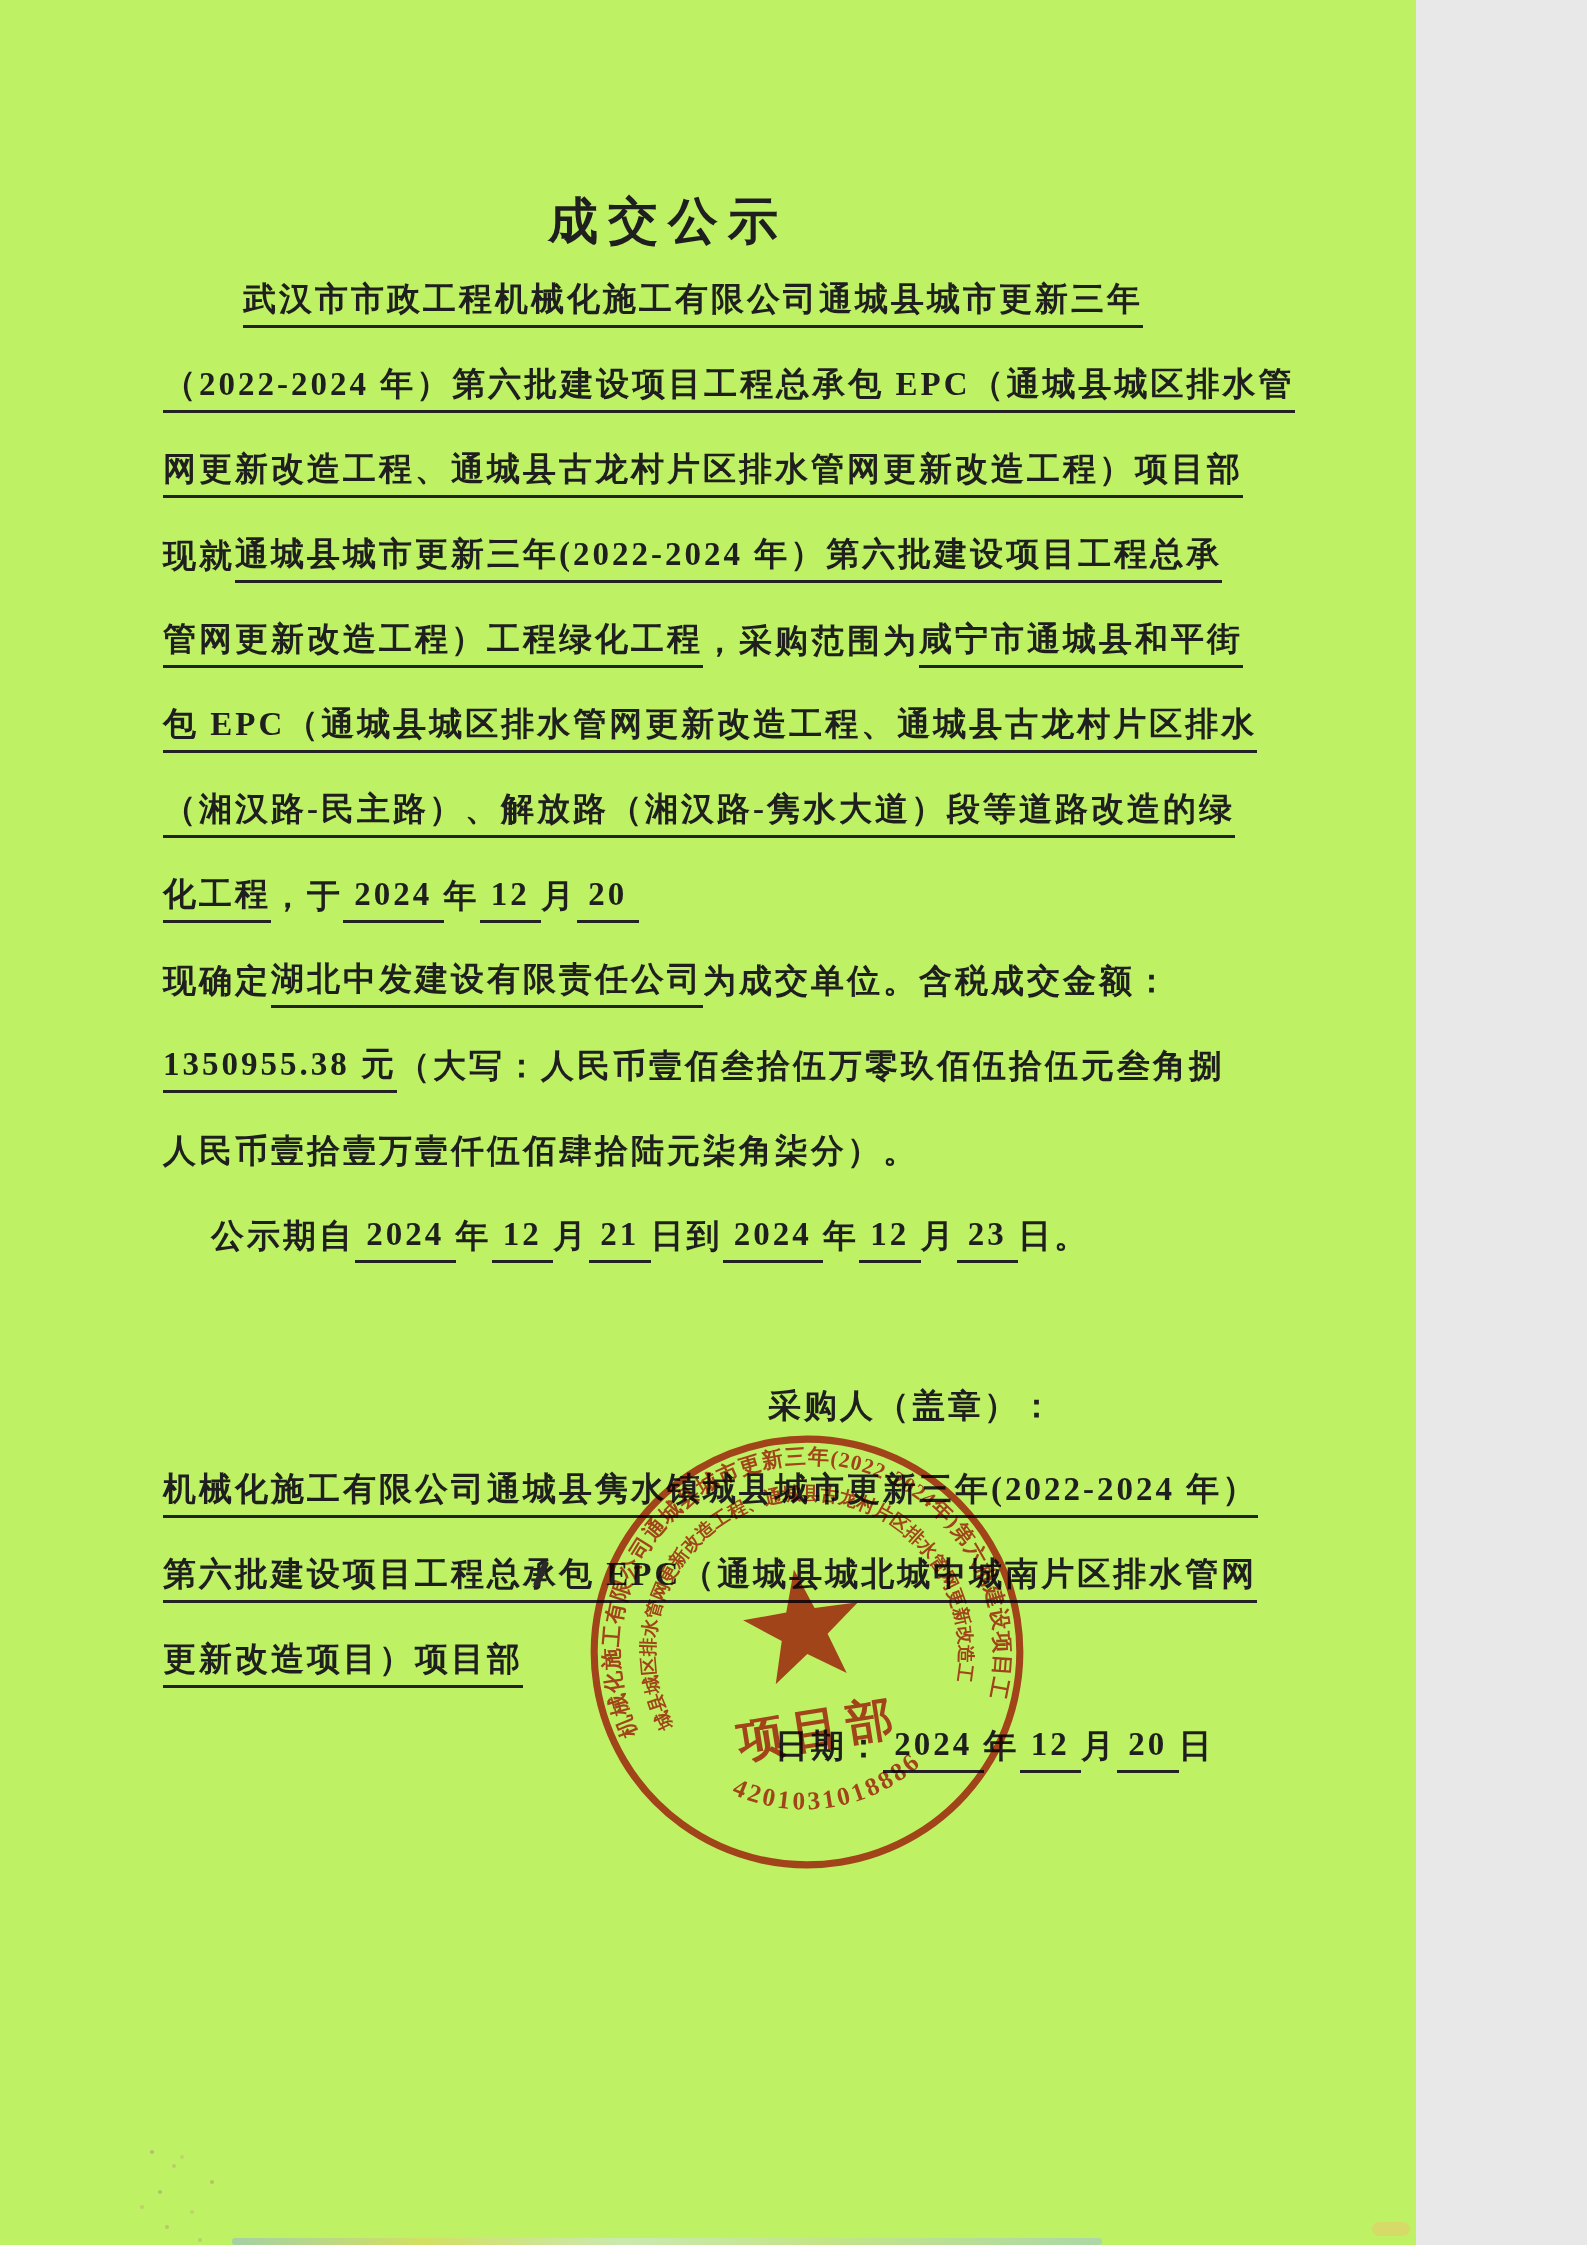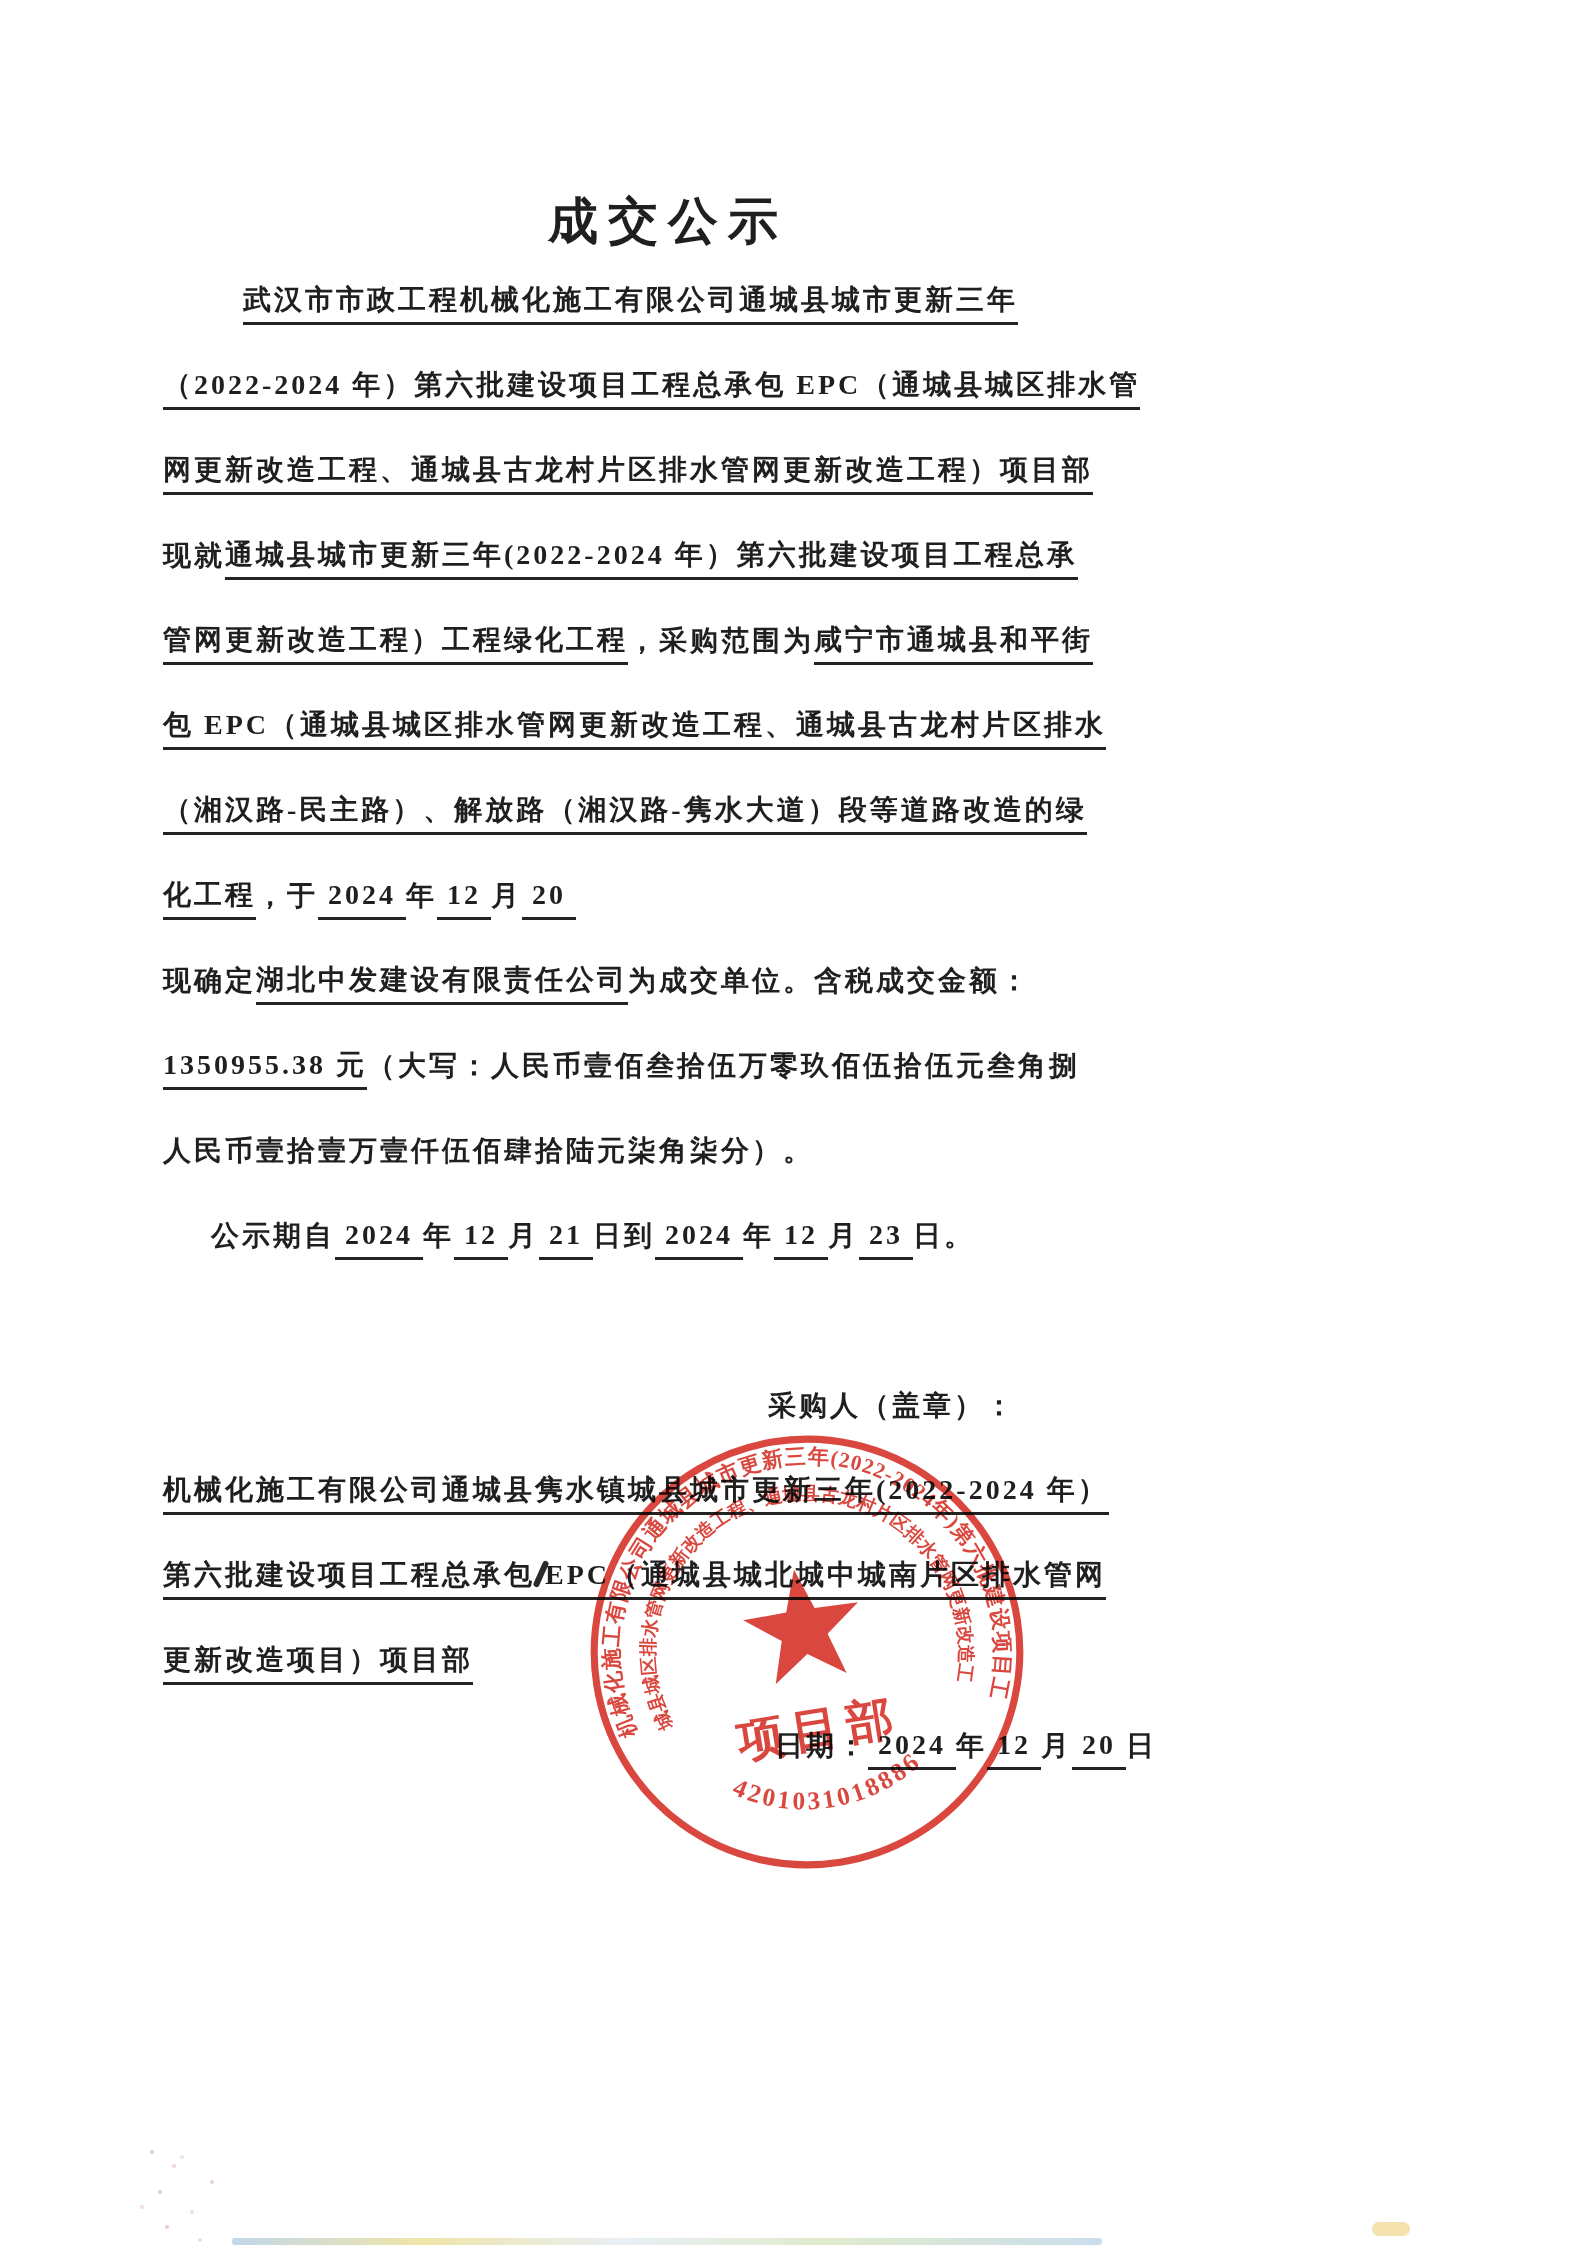--- a/index.html
+++ b/index.html
@@ -1,36 +1,36 @@
 <!DOCTYPE html>
 <html><head>
 <meta charset="utf-8">
 <style>
   html,body{margin:0;padding:0;background:#e8e8e8;}
   .page{
     position:relative;
-    width:1587px;height:2245px;
-    background:#ffffff;
+    width:1416px;height:2245px;
+    background:#bef264;
     overflow:hidden;
     font-family:"Liberation Serif","DejaVu Serif",serif;
     color:#1f1f1f;
     text-decoration:underline;
   }
   .title{
     position:absolute;left:548px;top:188px;
     font-size:50px;font-weight:700;letter-spacing:10px;
     white-space:pre;
   }
   .content{
     position:absolute;left:163px;top:262px;width:1290px;
   }
   .tline{
     height:85px;
     display:flex;align-items:center;
-    font-size:28px;font-weight:600;letter-spacing:3px;
+    font-size:33px;font-weight:600;letter-spacing:3px;
   }
   .seg{
     white-space:pre;
     line-height:1.12;
     padding-bottom:7px;
   }
   .seg.u{ border-bottom:3px solid #232323; }
   .stamp{
     position:absolute;left:583px;top:1428px;width:448px;height:448px;
     transform:rotate(-9deg);

